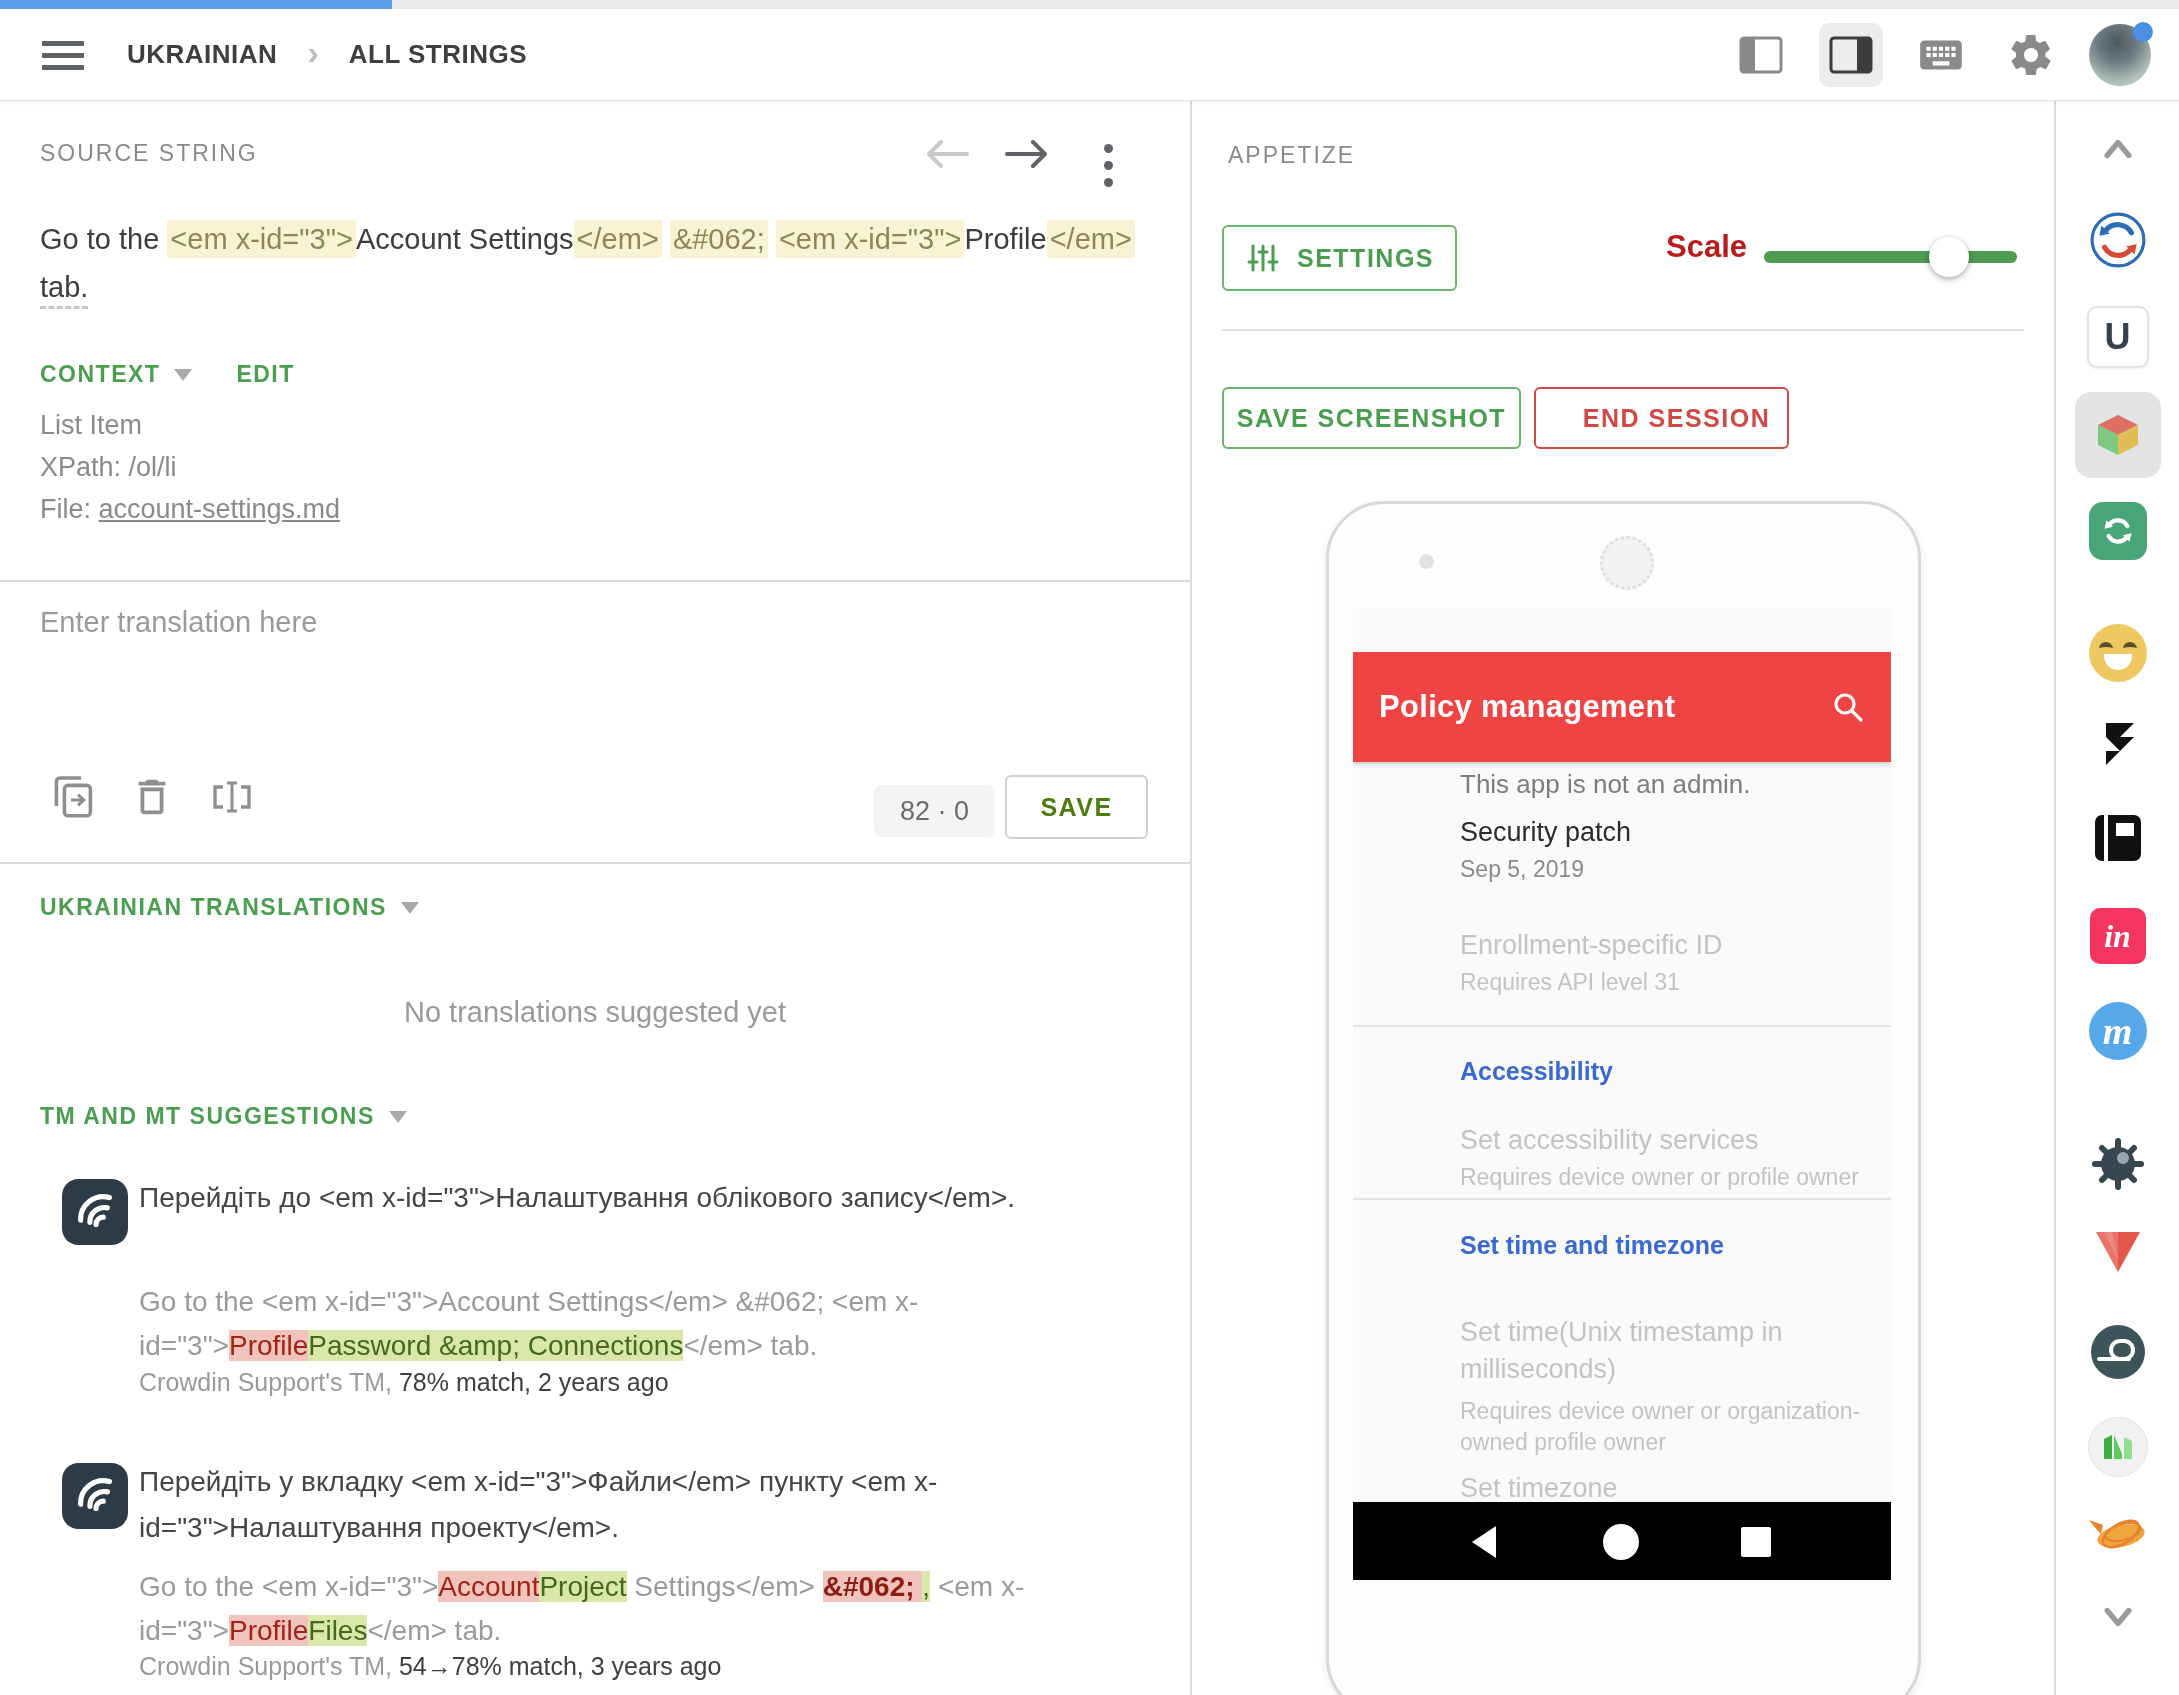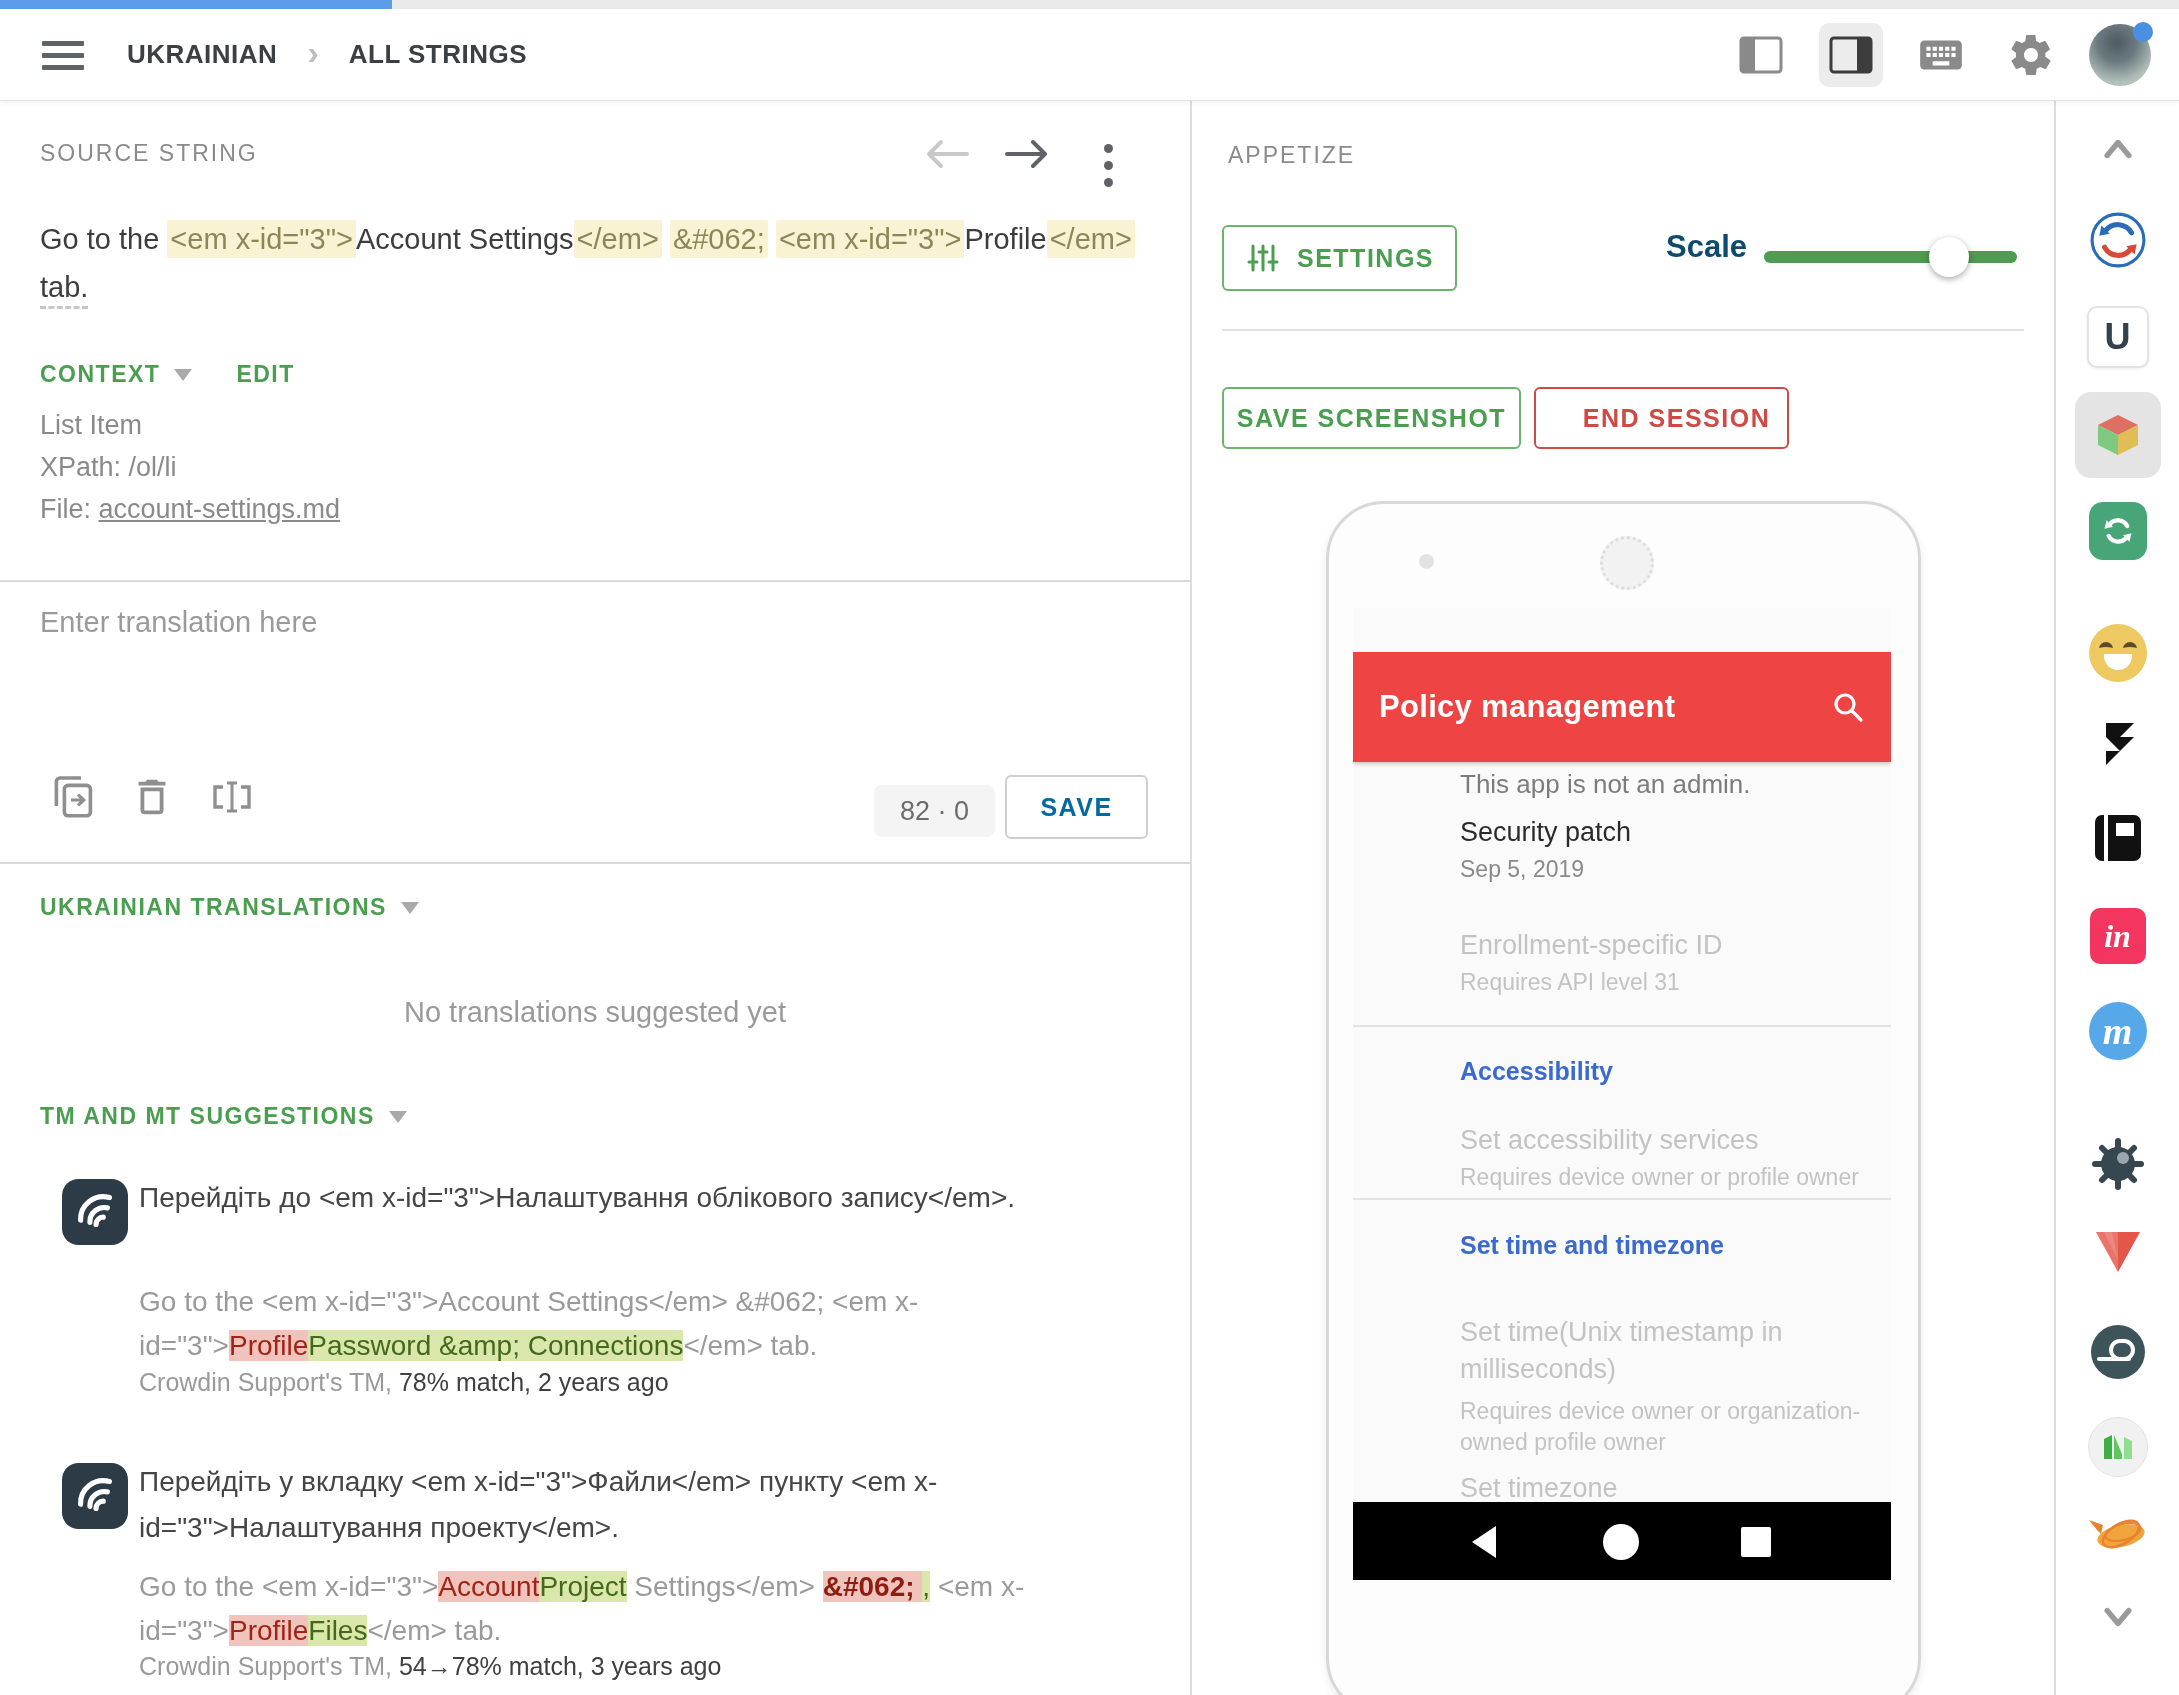--- a/index.html
+++ b/index.html
@@ -54,35 +54,35 @@
   .file-link{text-decoration:underline;cursor:pointer;color:#8a8a8a;}
 
   .translate-area{position:absolute;left:28px;top:494px;width:1114px;height:149px;border:none;outline:none;resize:none;
           font-family:"Liberation Sans","DejaVu Sans",sans-serif;font-size:29px;color:#3d3d3d;background:transparent;padding:12px;}
   .translate-area::placeholder{color:#9a9a9a;}
 
   .tb-ico{position:absolute;top:673px;cursor:pointer;}
   .counter-pill{position:absolute;left:874px;top:685px;height:52px;padding:0 26px;background:#f4f4f4;border-radius:8px;
           font-size:27px;color:#6b6b6b;display:flex;align-items:center;}
   .save-btn{position:absolute;left:1005px;top:675px;width:143px;height:64px;border:2px solid #cfcfcf;border-radius:6px;
-          background:#fff;font-size:25px;font-weight:bold;color:#0369a1;letter-spacing:1.5px;cursor:pointer;
+          background:#fff;font-size:25px;font-weight:bold;color:#4d7c0f;letter-spacing:1.5px;cursor:pointer;
           display:flex;align-items:center;justify-content:center;}
   .empty-msg{position:absolute;left:0;top:896px;width:100%;text-align:center;font-size:29px;color:#9a9a9a;}
 
   .sug-icon{position:absolute;left:62px;width:66px;height:66px;cursor:pointer;}
   .sug-target{position:absolute;left:139px;width:935px;font-size:28px;line-height:46px;color:#454545;cursor:pointer;}
   .sug-source{position:absolute;left:139px;width:1005px;font-size:28px;line-height:44px;color:#9a9a9a;}
   .sug-meta{position:absolute;left:139px;font-size:25px;color:#9a9a9a;}
 
   
   .appetize-label{position:absolute;left:36px;top:42px;}
   .settings-btn{position:absolute;left:30px;top:125px;width:231px;height:62px;border:2px solid #69b56c;border-radius:6px;
           display:flex;align-items:center;justify-content:center;gap:16px;cursor:pointer;background:#fff;}
   .settings-btn span{font-size:25px;font-weight:bold;color:#4a9e4f;letter-spacing:1.5px;}
-  .scale-label{position:absolute;left:474px;top:129px;font-size:31px;font-weight:bold;color:#0c4a6e;}
+  .scale-label{position:absolute;left:474px;top:129px;font-size:31px;font-weight:bold;color:#b91c1c;}
   .scale-track{position:absolute;left:572px;top:151px;width:253px;height:12px;border-radius:6px;background:#4e9b51;cursor:pointer;}
   .scale-thumb{position:absolute;top:-14px;width:40px;height:40px;border-radius:50%;background:#fff;
           box-shadow:0 2px 6px rgba(0,0,0,.35);cursor:pointer;}
   .r-div{position:absolute;left:30px;top:229px;width:802px;height:2px;background:#e0e0e0;}
   .outline-btn{position:absolute;top:287px;height:58px;border-radius:6px;background:#fff;display:flex;align-items:center;
           justify-content:center;font-size:25px;font-weight:bold;letter-spacing:1.5px;cursor:pointer;}
   .btn-green{border:2px solid #69b56c;color:#4a9e4f;}
   .btn-red{border:2px solid #cf4a45;color:#cf4a45;}
 
   

